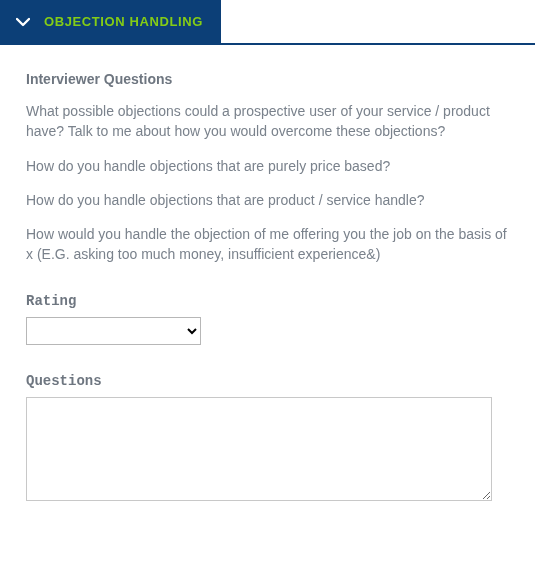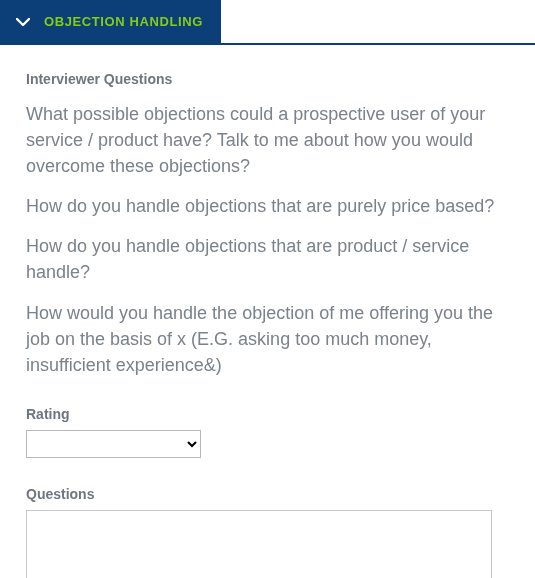--- a/index.html
+++ b/index.html
@@ -33,33 +33,34 @@
     padding: 26px 26px 26px 26px;
     color: #707780;
   }
   .section-title {
     font-size: 14px;
     font-weight: 700;
     color: #6e7680;
     margin-bottom: 14px;
   }
   .qlist p {
-    font-size: 18px;
+    font-size: 14px;
     line-height: 1.45;
     color: #7a828c;
     margin-bottom: 14px;
   }
   .field-block {
     margin-top: 28px;
   }
   .field-label {
     font-size: 14px;
     font-weight: 700;
     color: #6e7680;
     margin-bottom: 8px;
+    font-family: Liberation Mono, monospace;
   }
   .rating-select {
     width: 175px;
     height: 28px;
     border: 1px solid #b7b7b7;
     background: #ffffff;
     font-size: 13px;
     padding: 2px 4px;
   }
   .comments-area {

